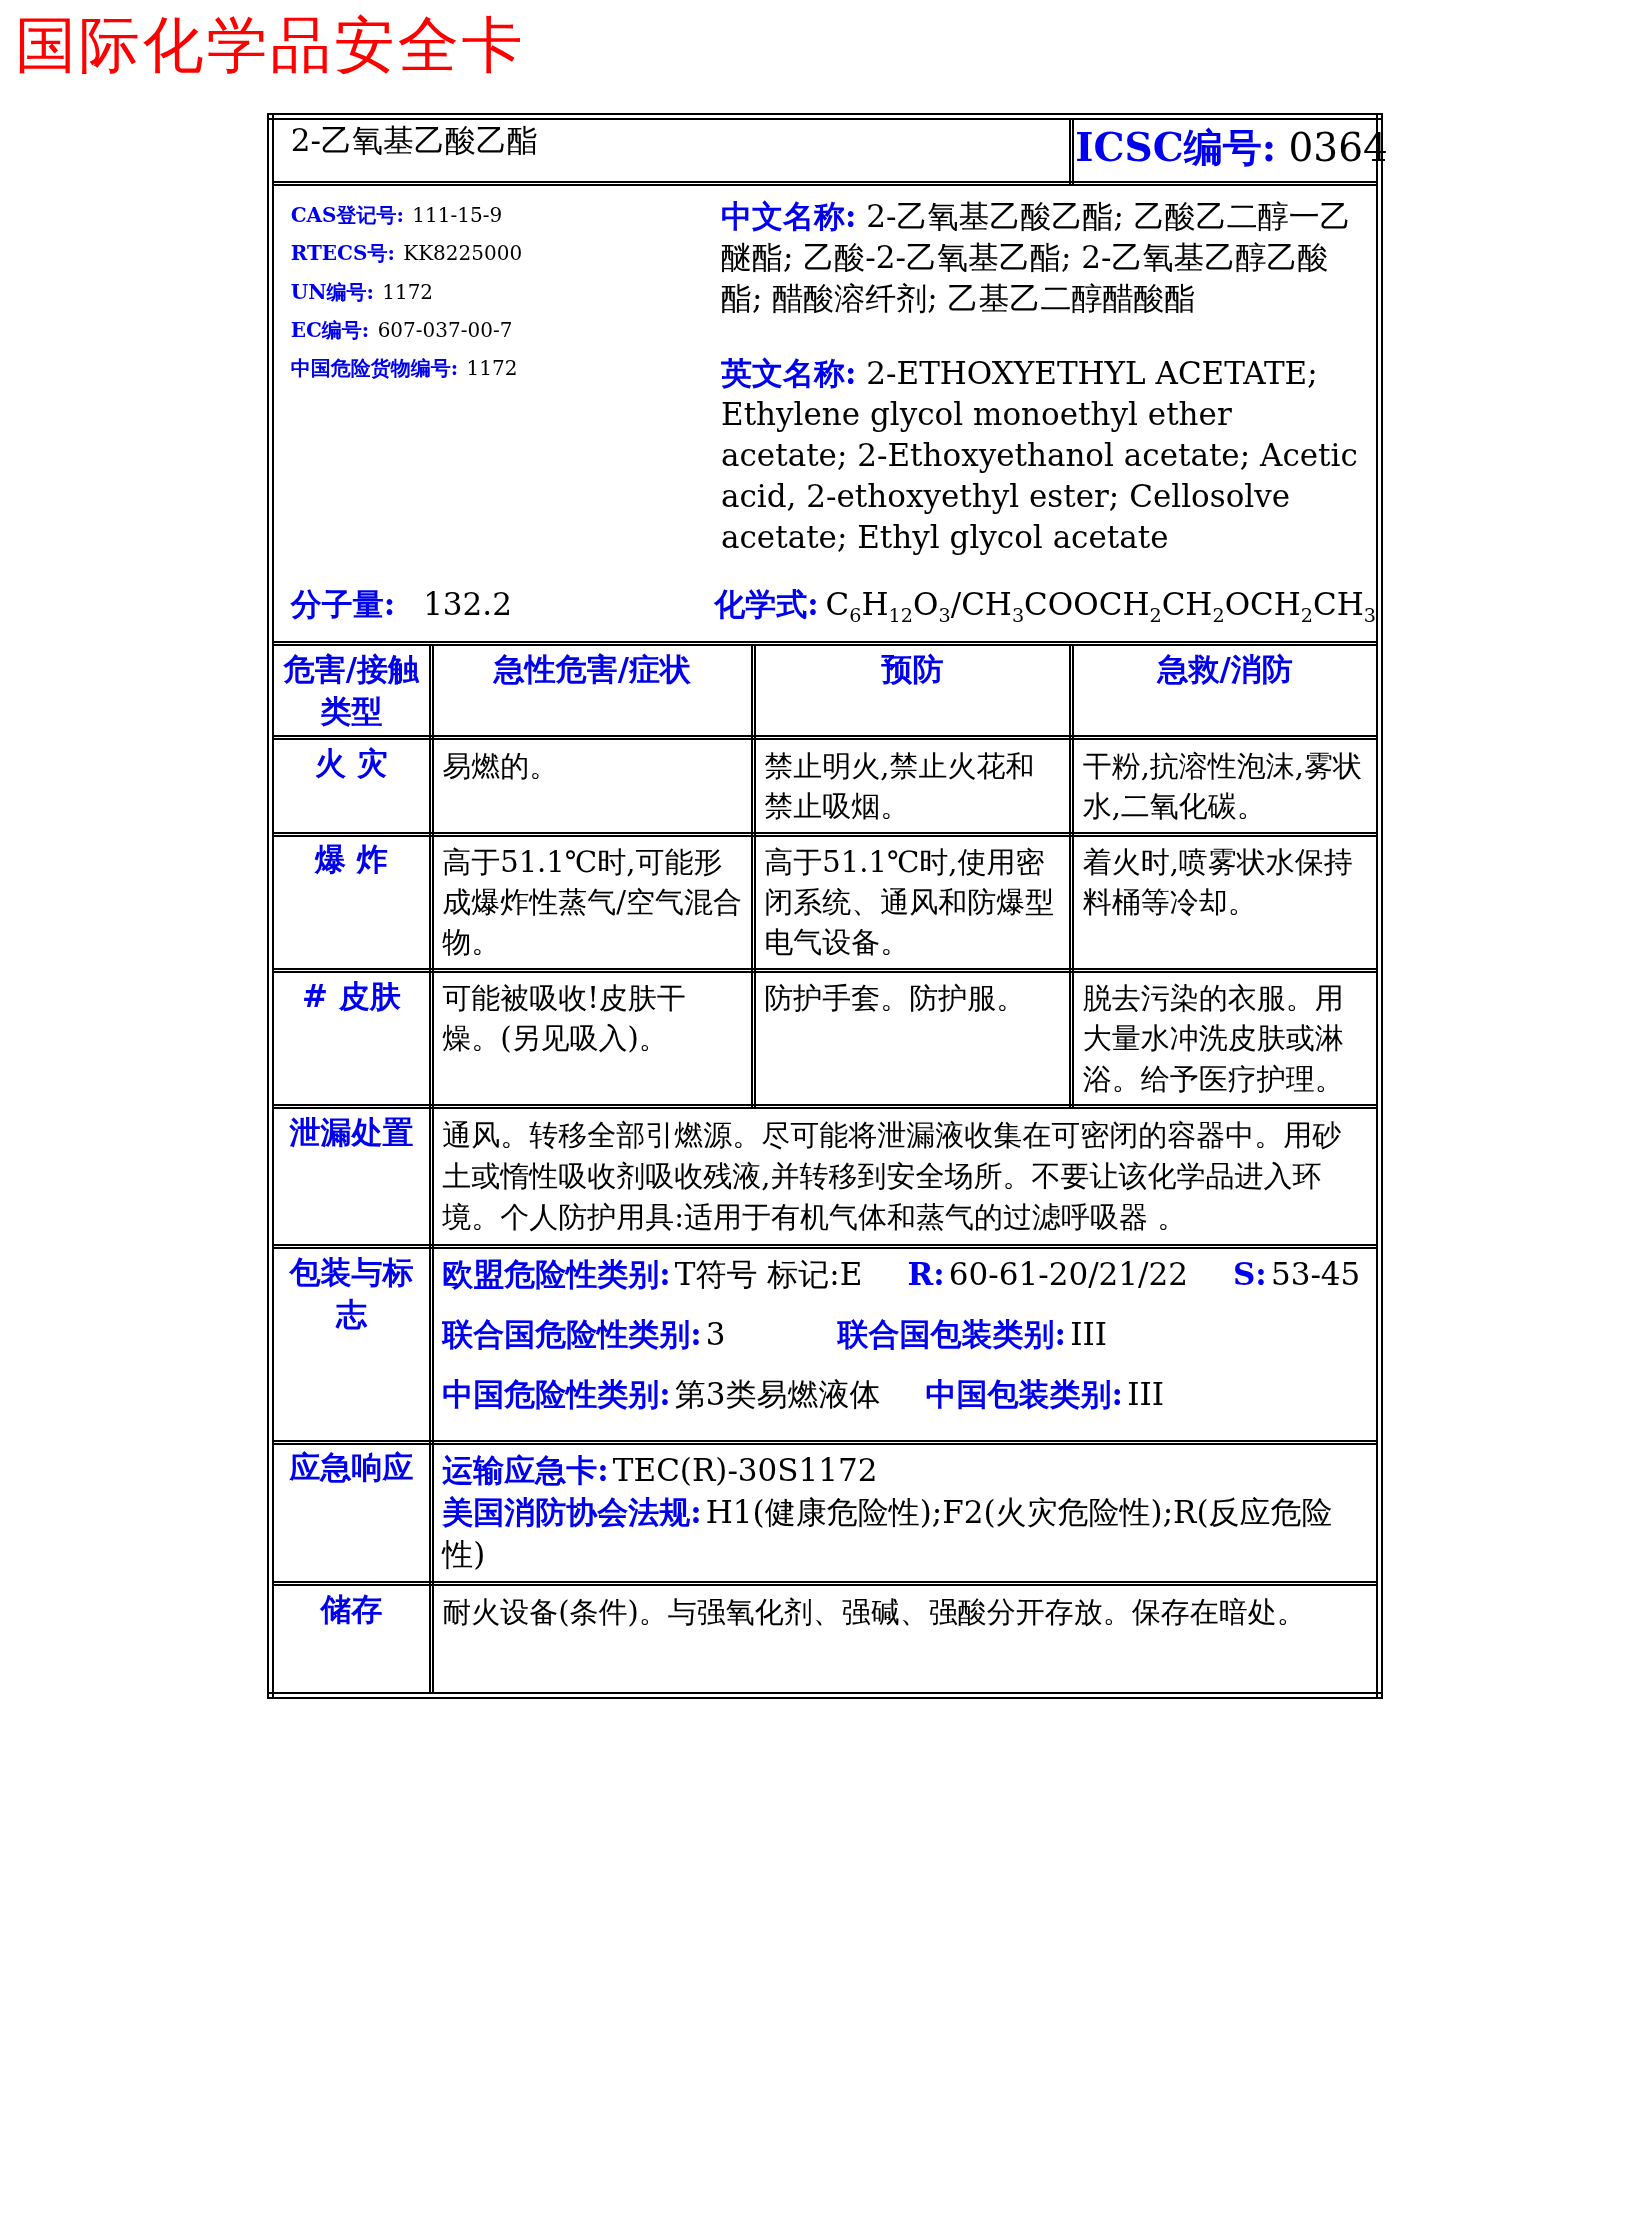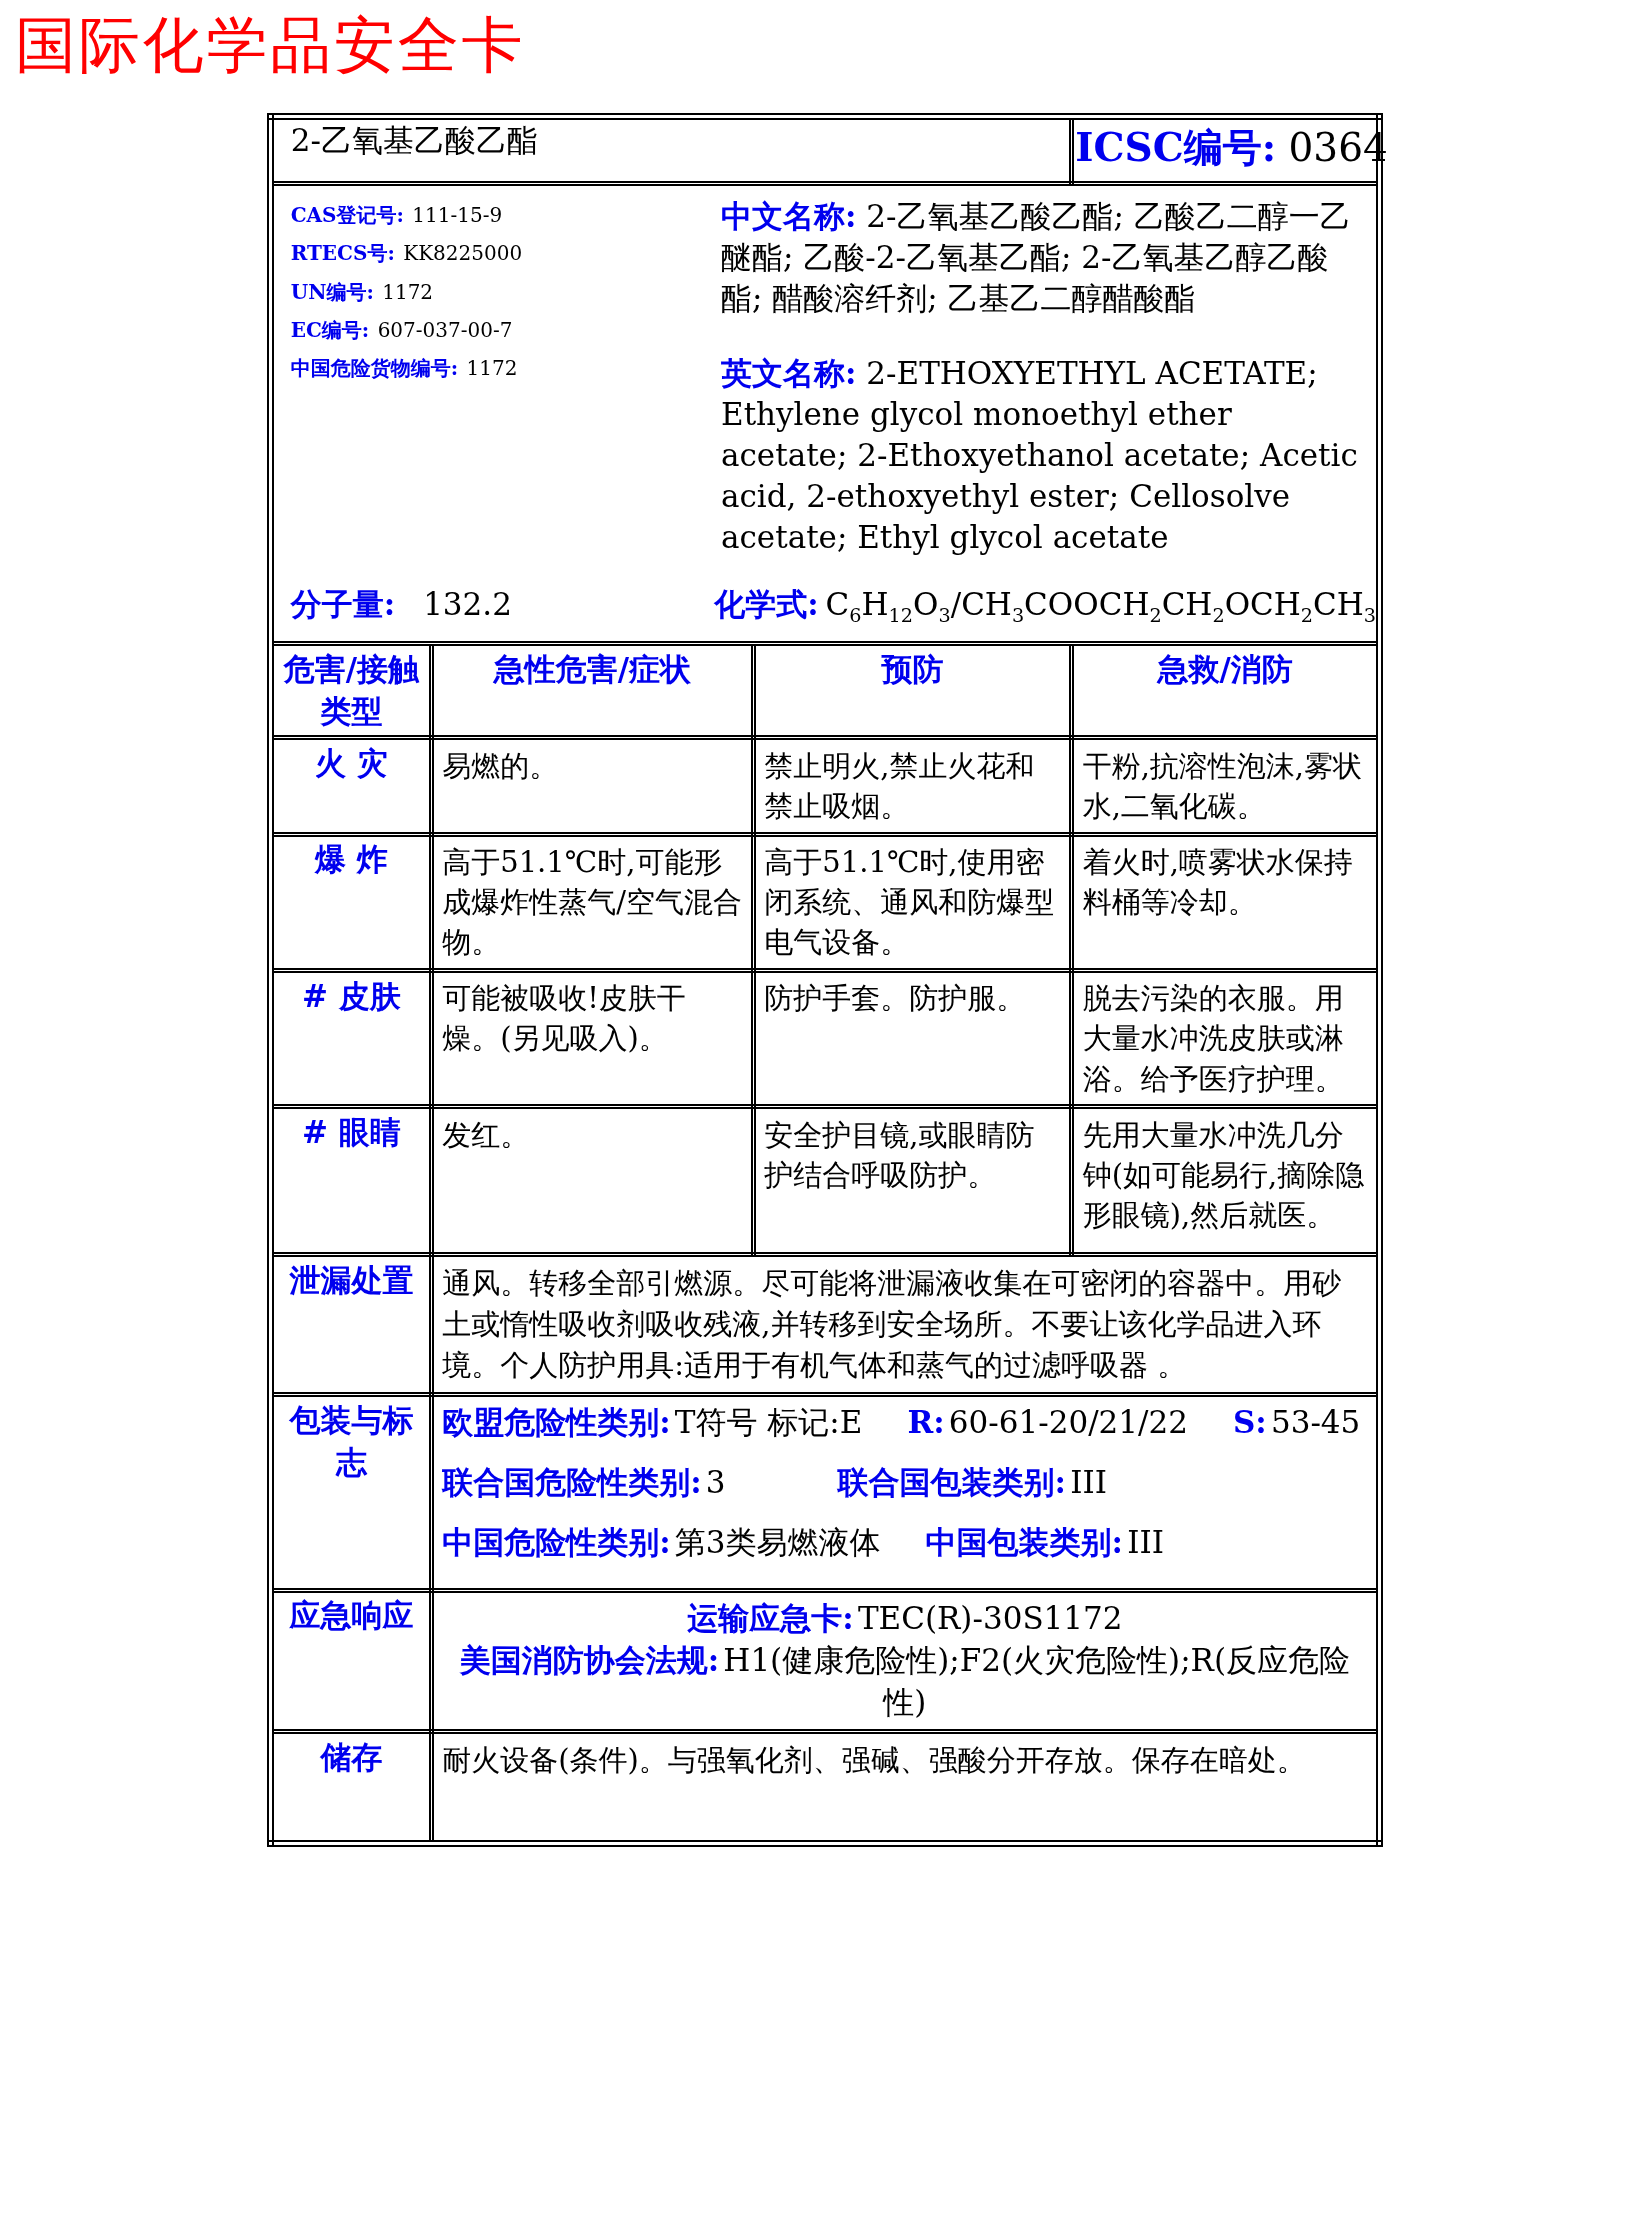--- a/index.html
+++ b/index.html
@@ -102,21 +102,21 @@
   tr.r-emerg td{height:116px;}
   tr.r-store td{height:112px;}
   
   .sec-text{font-size:29px;line-height:1.42;}
   .sec-line{font-size:31px;line-height:1.35;margin-bottom:18px;}
   .sec-line:last-child{margin-bottom:18px;}
   .sec-line .seg + .seg{margin-left:45px;}
   .sec-line.gap-large .seg + .seg{margin-left:112px;}
   .seg-label{color:var(--blue);font-weight:bold;}
   .seg-value{color:var(--ink);margin-left:4.2px;}
-  .sec-para{font-size:31px;line-height:1.35;margin:0;text-align:center;}
+  .sec-para{font-size:31px;line-height:1.35;margin:0;}
 </style>
 </head>
 <body>
 
 <div class="page-title">国际化学品安全卡</div>
 
 <table class="card">
   <colgroup>
     <col style="width:14.5%">
     <col style="width:29.05%">
@@ -194,26 +194,20 @@
     <td class="hz-content">高于51.1℃时,可能形成爆炸性蒸气/空气混合物。</td>
     <td class="hz-content">高于51.1℃时,使用密闭系统、通风和防爆型电气设备。</td>
     <td class="hz-content">着火时,喷雾状水保持料桶等冷却。</td>
   </tr>
   <tr class="r-skin">
     <td class="hz-label"># 皮肤</td>
     <td class="hz-content">可能被吸收!皮肤干燥。(另见吸入)。</td>
     <td class="hz-content">防护手套。防护服。</td>
     <td class="hz-content">脱去污染的衣服。用大量水冲洗皮肤或淋浴。给予医疗护理。</td>
   </tr>
-  <tr class="r-eyes">
-    <td class="hz-label"># 眼睛</td>
-    <td class="hz-content">发红。</td>
-    <td class="hz-content">安全护目镜,或眼睛防护结合呼吸防护。</td>
-    <td class="hz-content">先用大量水冲洗几分钟(如可能易行,摘除隐形眼镜),然后就医。</td>
-  </tr>
 
   <tr class="r-spill">
     <td class="hz-label">泄漏处置</td>
     <td class="hz-content" colspan="3">
       <div class="sec-text">通风。转移全部引燃源。尽可能将泄漏液收集在可密闭的容器中。用砂土或惰性吸收剂吸收残液,并转移到安全场所。不要让该化学品进入环境。个人防护用具:适用于有机气体和蒸气的过滤呼吸器 。</div>
     </td>
   </tr>
 
   <tr class="r-pack">
     <td class="hz-label">包装与标志</td>

